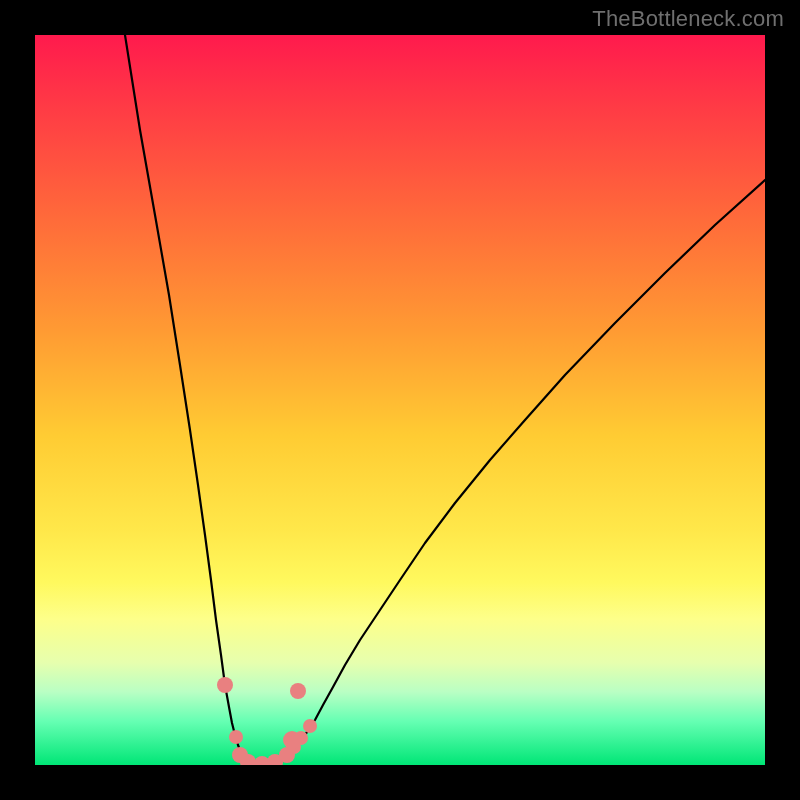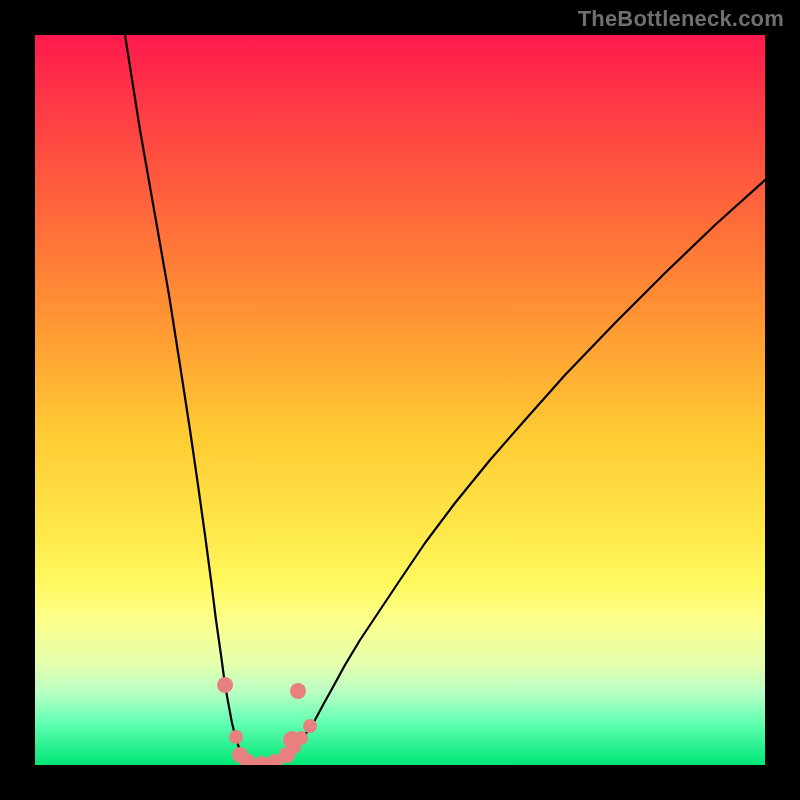--- a/index.html
+++ b/index.html
@@ -32,21 +32,21 @@
       #00e676 100%
     );
   }
   .watermark {
     position: absolute;
     top: 6px;
     right: 16px;
     color: #6f6f6f;
     font-size: 22px;
     letter-spacing: 0.2px;
-    font-weight: 700;
+    font-weight: 400;
   }
   svg.curve {
     position: absolute;
     left: 0;
     top: 0;
     width: 730px;
     height: 730px;
   }
   .dot {
     fill: #e98080;

